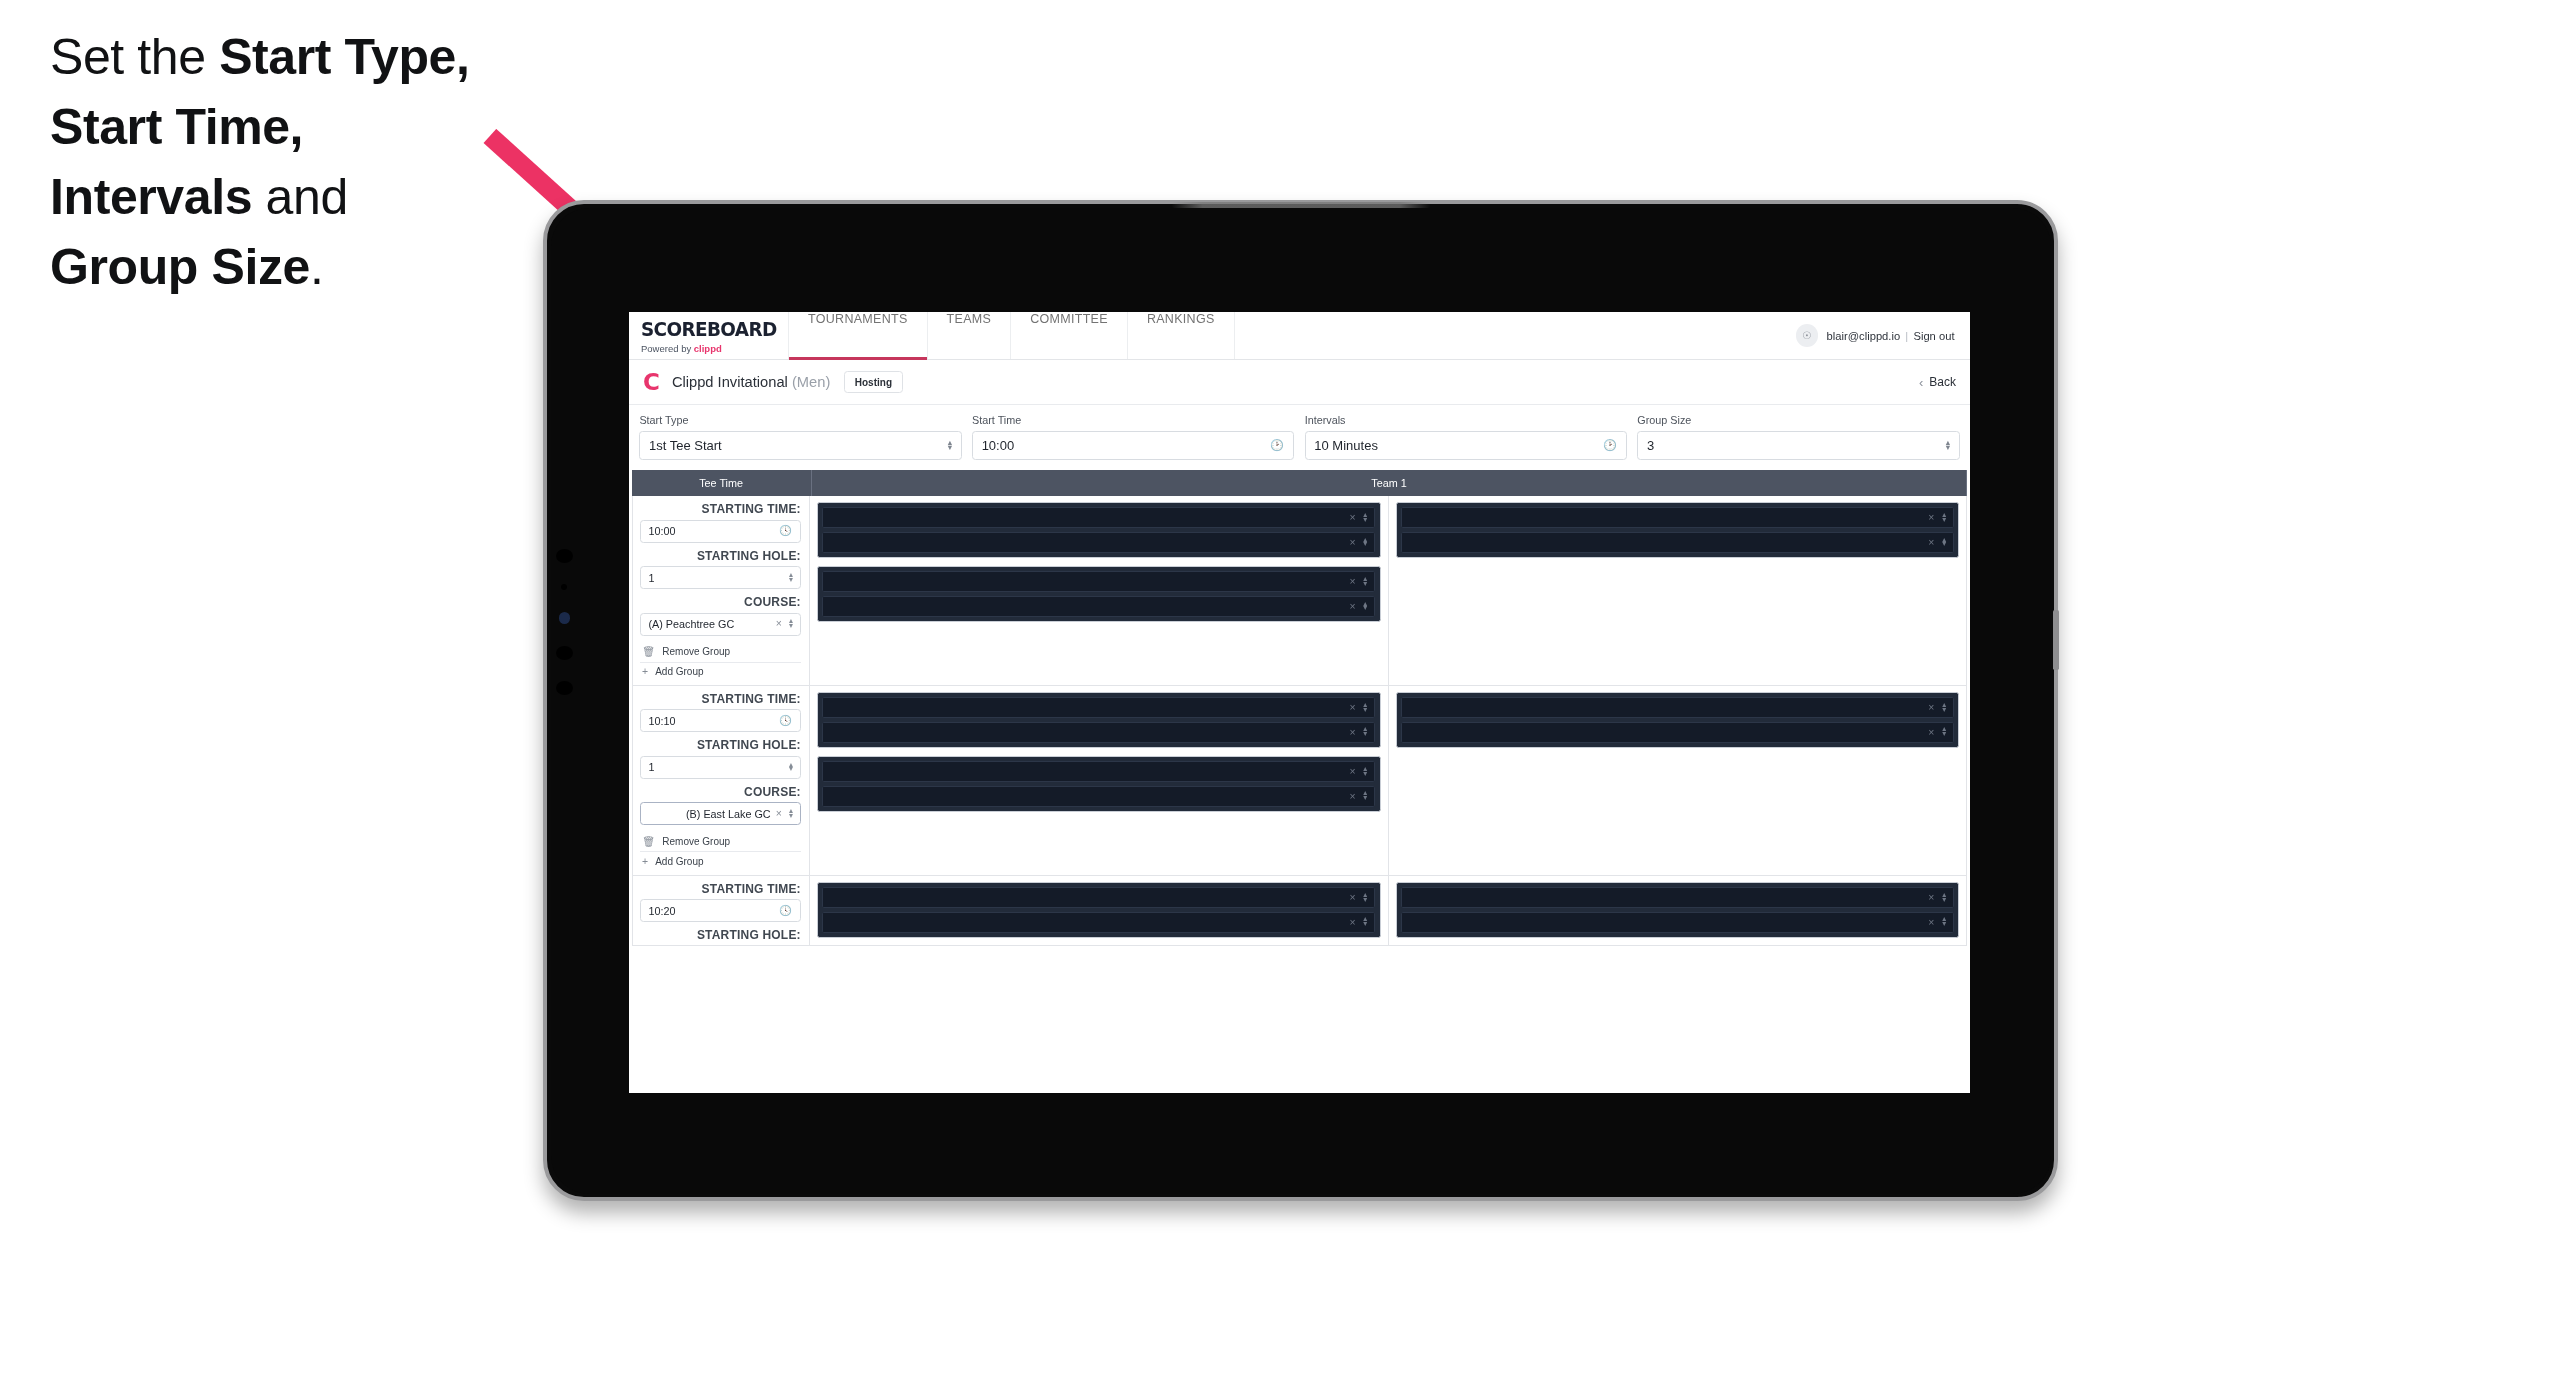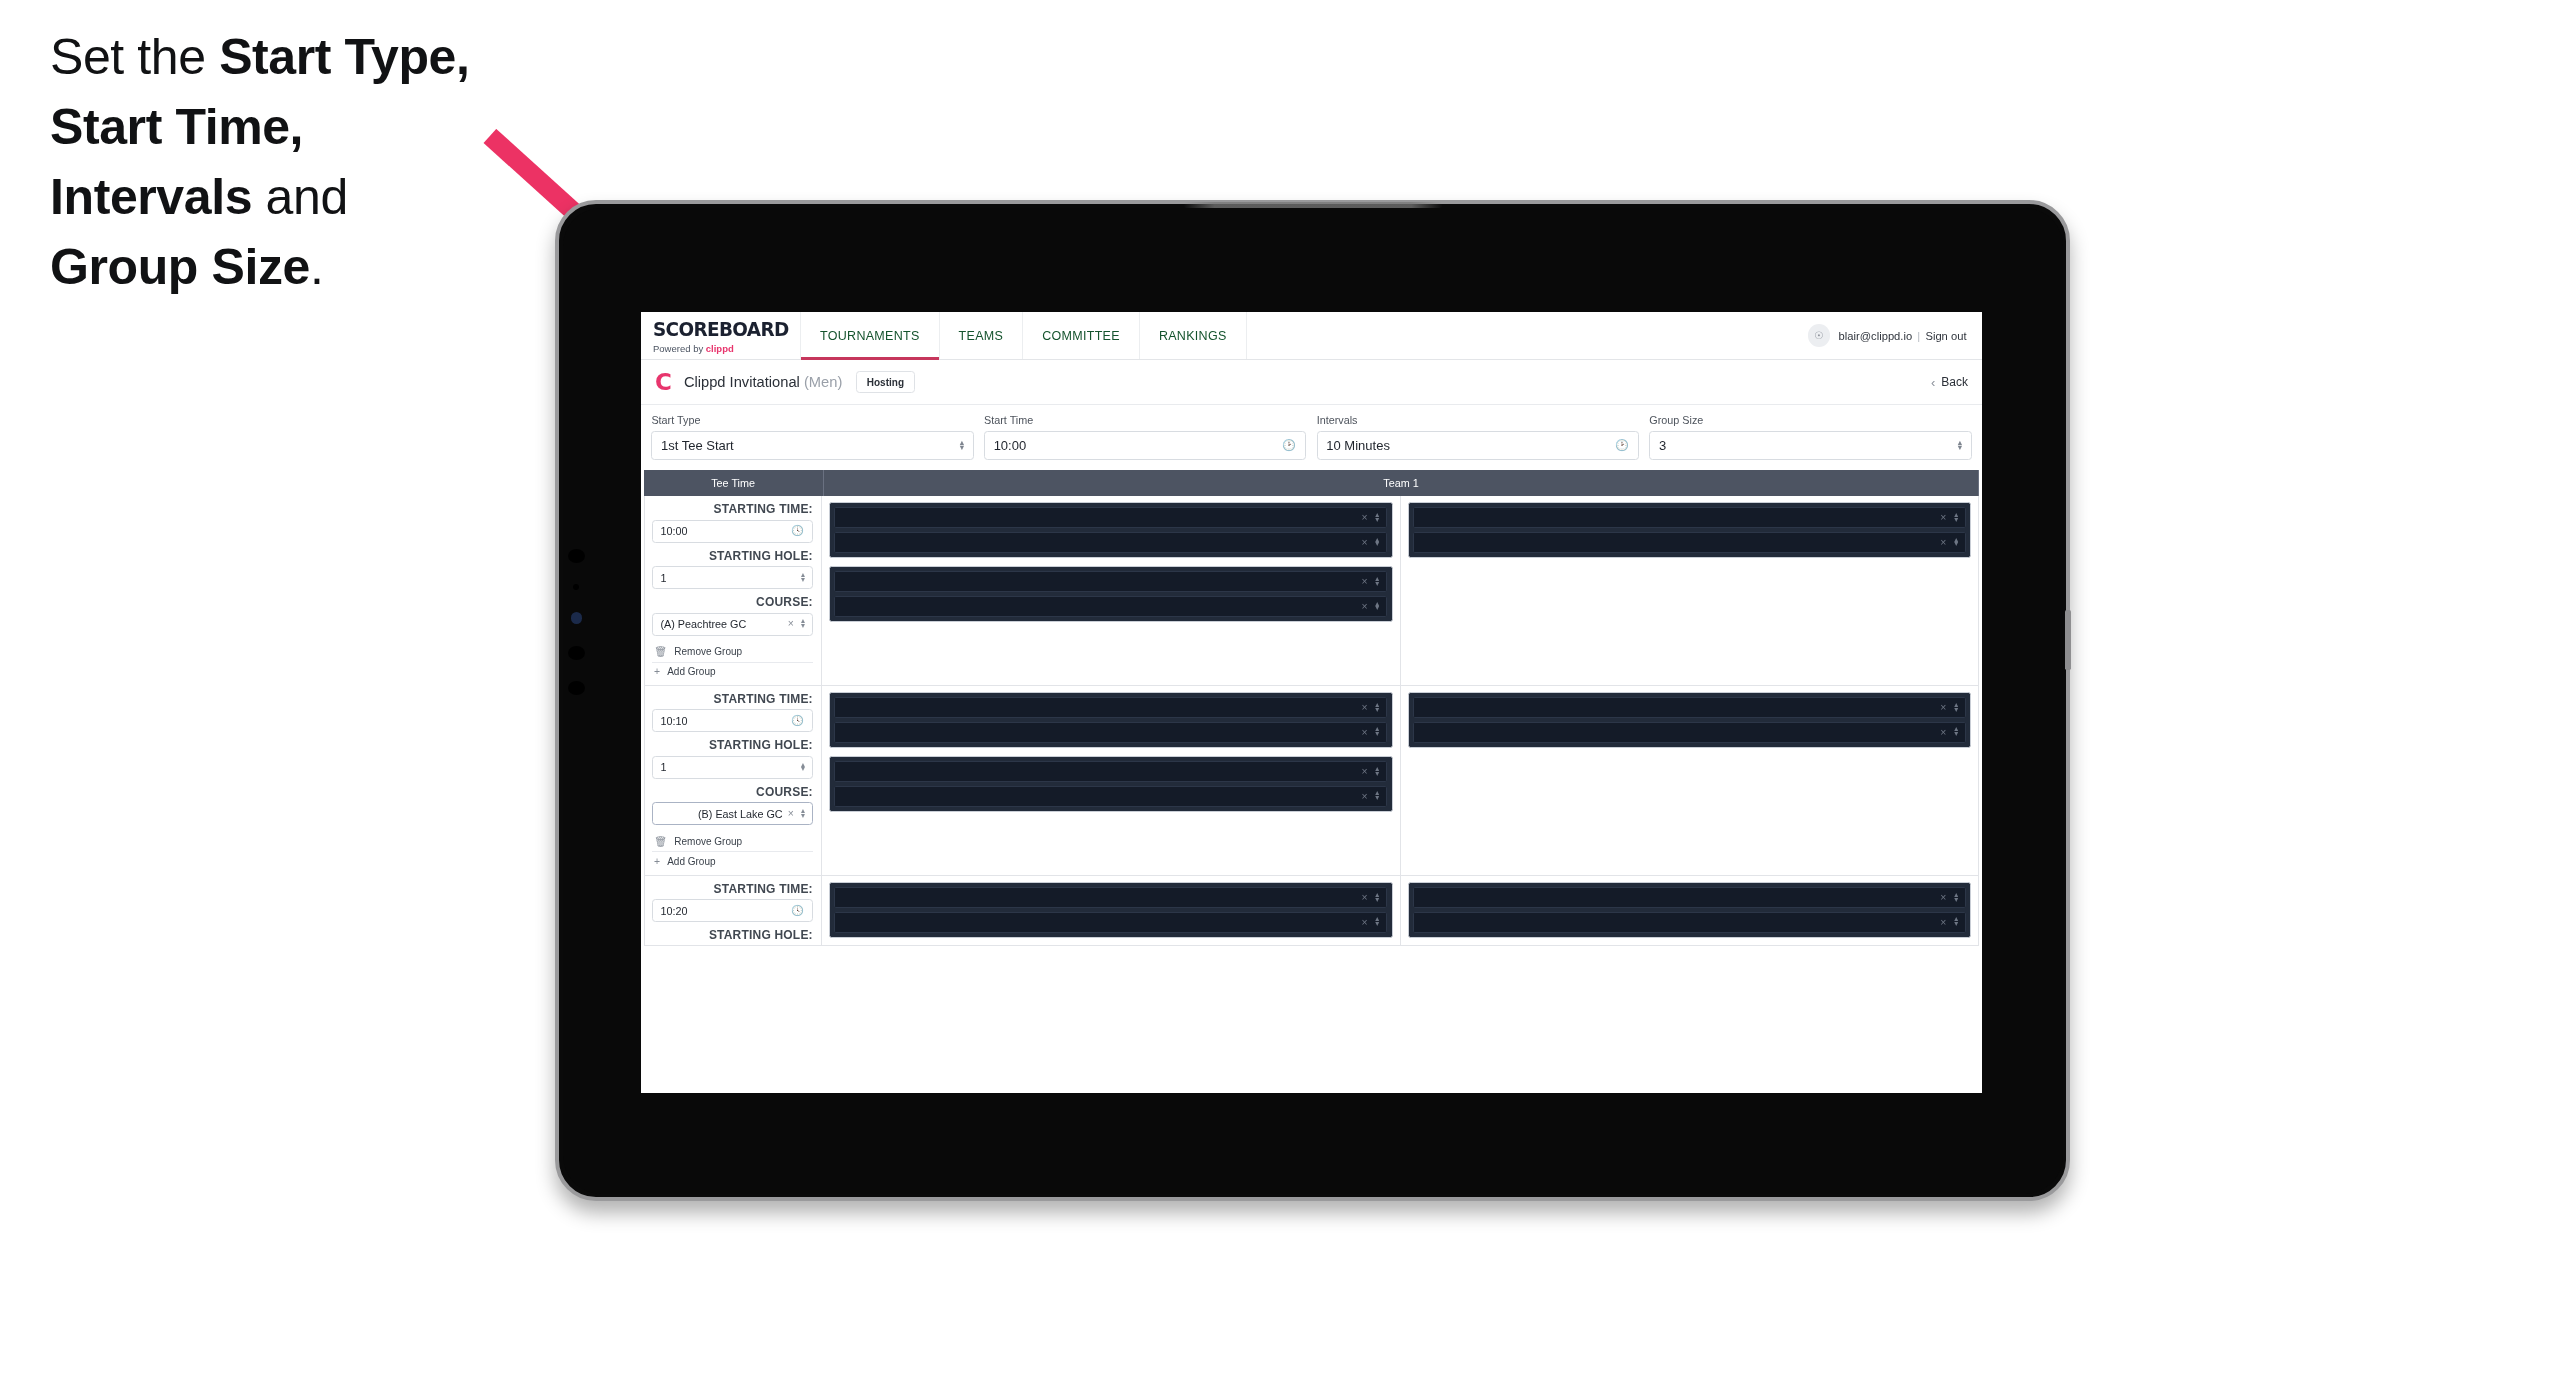--- a/index.html
+++ b/index.html
@@ -23,21 +23,21 @@
     font-weight: 400;
   }
   .caption b { font-weight: 700; }
 
   
   .arrow { position: absolute; left: 483px; top: 129px; width: 431px; height: 388px; pointer-events: none; }
 
   
   .tablet {
     position: absolute;
-    left: 555px; top: 200px;
+    left: 543px; top: 200px;
     width: 1515px; height: 1001px;
     background: #0a0a0a;
     border-radius: 41px;
     border: 4.3px solid #9a9a9c;
     box-shadow: 0 12px 19px rgba(0,0,0,.30);
   }
   .tablet-inner {
     position: absolute; inset: 3.5px;
     background: #090909;
     border-radius: 38px;
@@ -83,22 +83,22 @@
   .brand-name {
     font-size: 20px; font-weight: 700; letter-spacing: -0.7px;
     color: #1b2130; font-family: "DejaVu Sans", sans-serif;
     transform: scaleX(0.92); transform-origin: left center;
   }
   .brand-sub { font-size: 9.5px; color: #4b5361; margin-top: 1.7px; }
   .brand-sub em { font-style: normal; color: #e8356d; font-weight: 600; }
 
   .navtabs { display: flex; align-items: stretch; }
   .navtab {
-    display: flex; align-items: center; padding: 0 19px;
-    font-size: 12.5px; color: #14532d; letter-spacing: 0.3px;
+    display: flex; padding: 0 19px;
+    font-size: 12.5px; color: #737373; letter-spacing: 0.3px;
     border-right: 0.9px solid #eceef0; position: relative; cursor: pointer;
   }
   .navtab.active::after {
     content: ""; position: absolute; left: 0; right: 0; bottom: -0.9px;
     height: 2.6px; background: #c6365c;
   }
   .navspacer { flex: 1; }
   .userbox { display: flex; align-items: center; padding-right: 15.5px; gap: 8.6px; }
   .avatar {
     width: 22.4px; height: 22.4px; border-radius: 50%;

